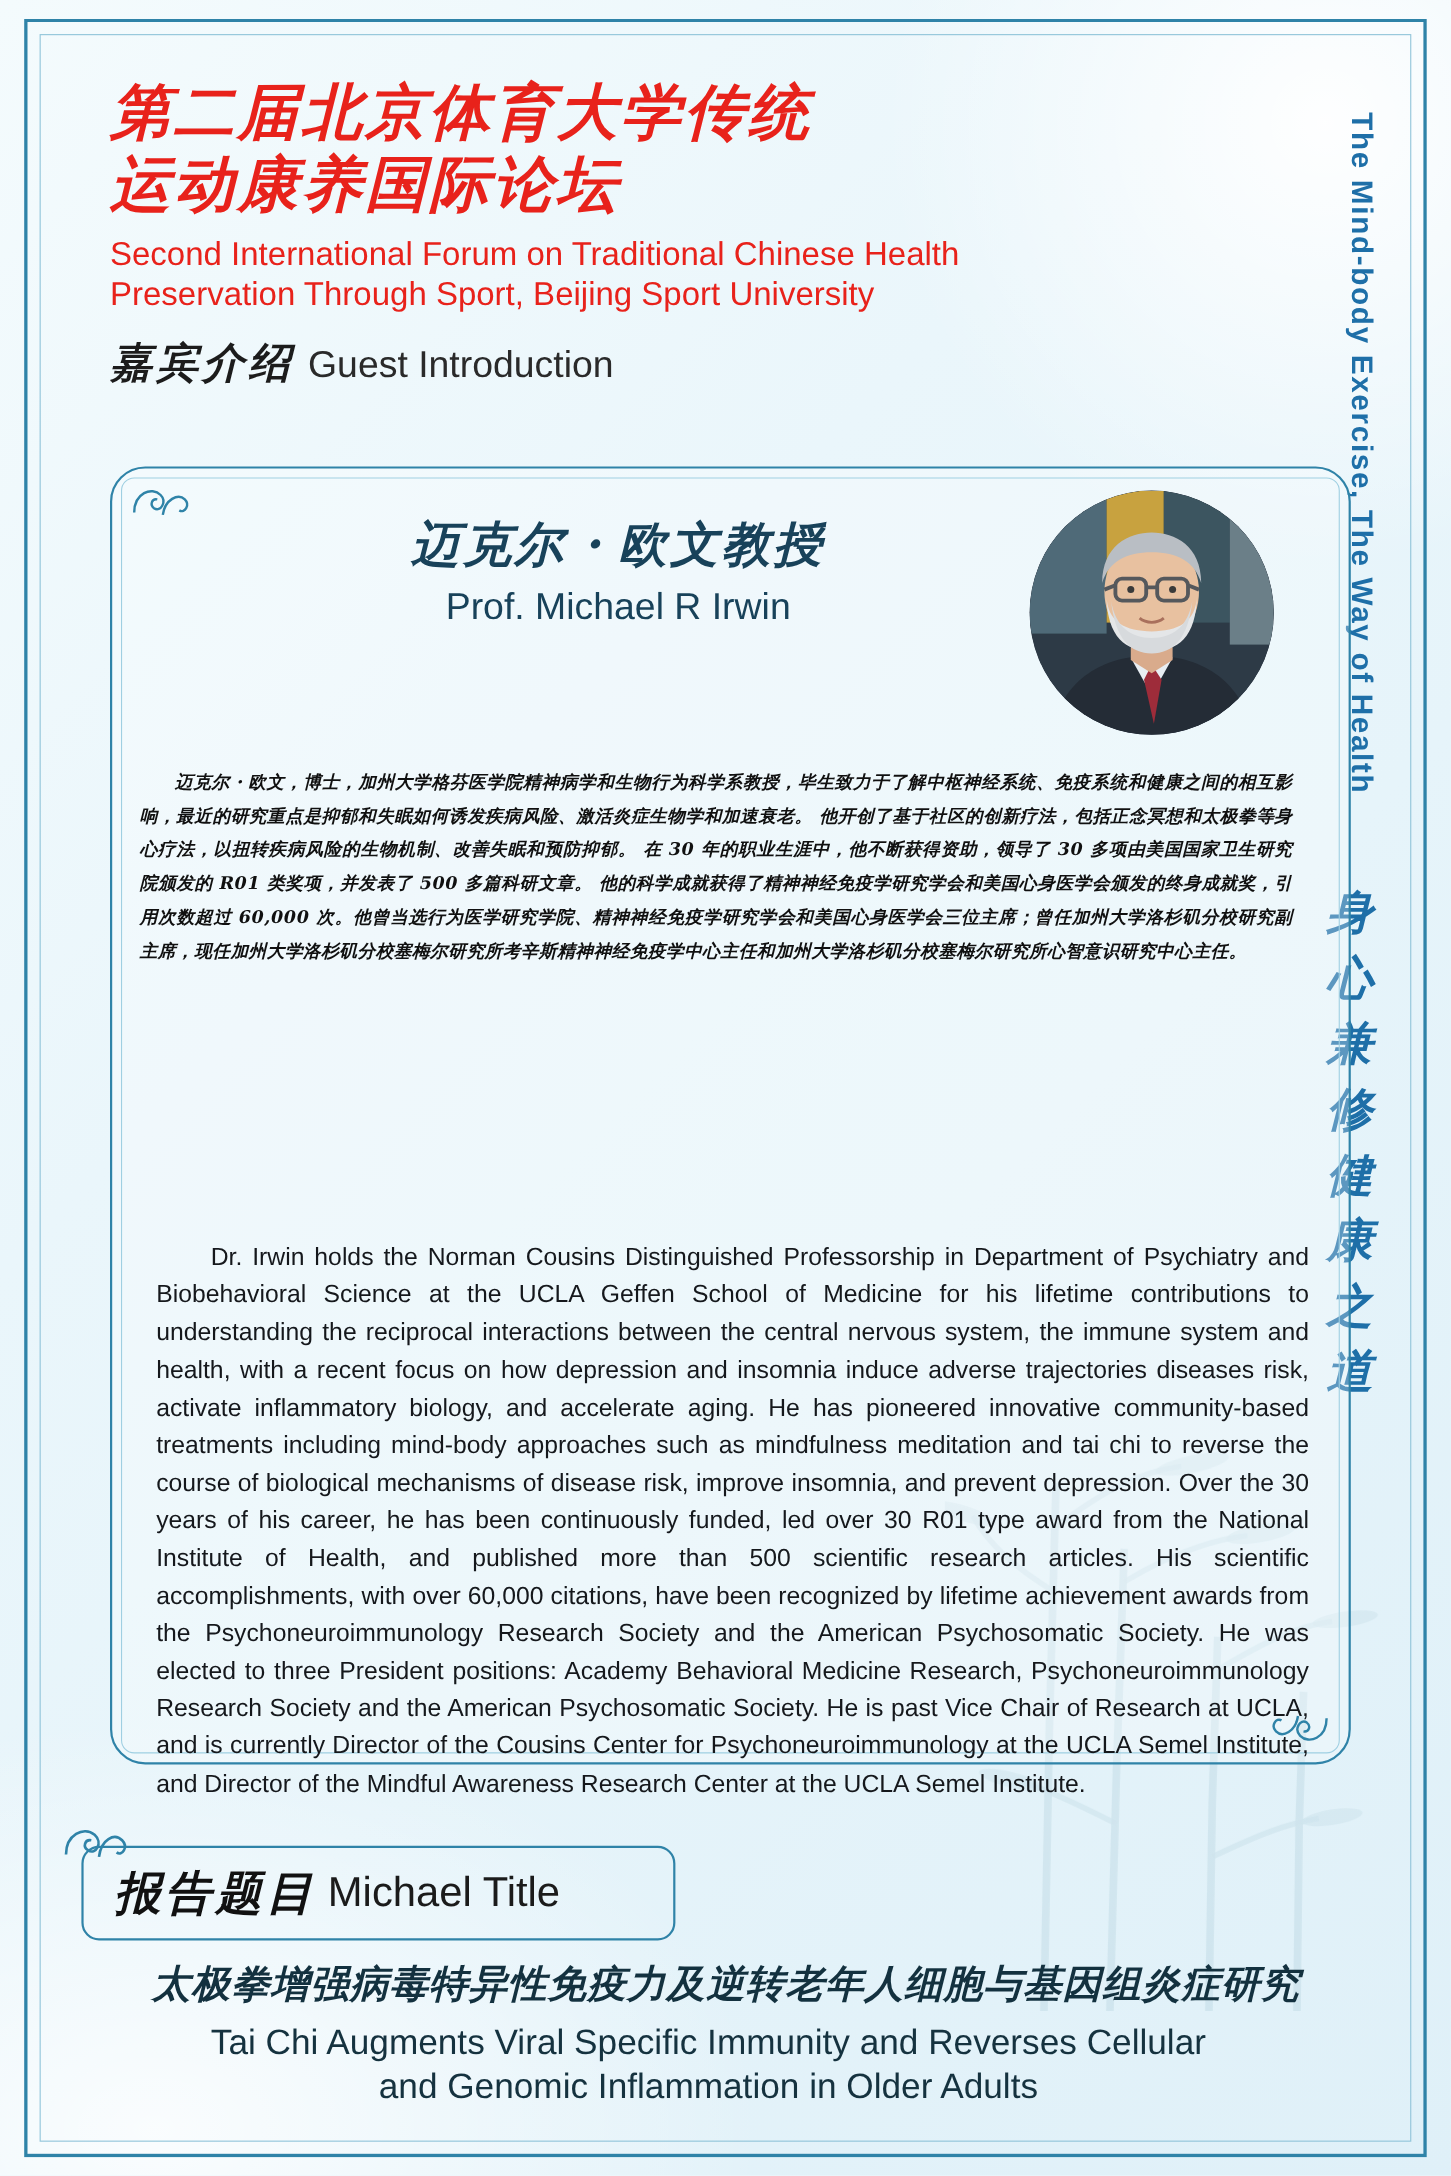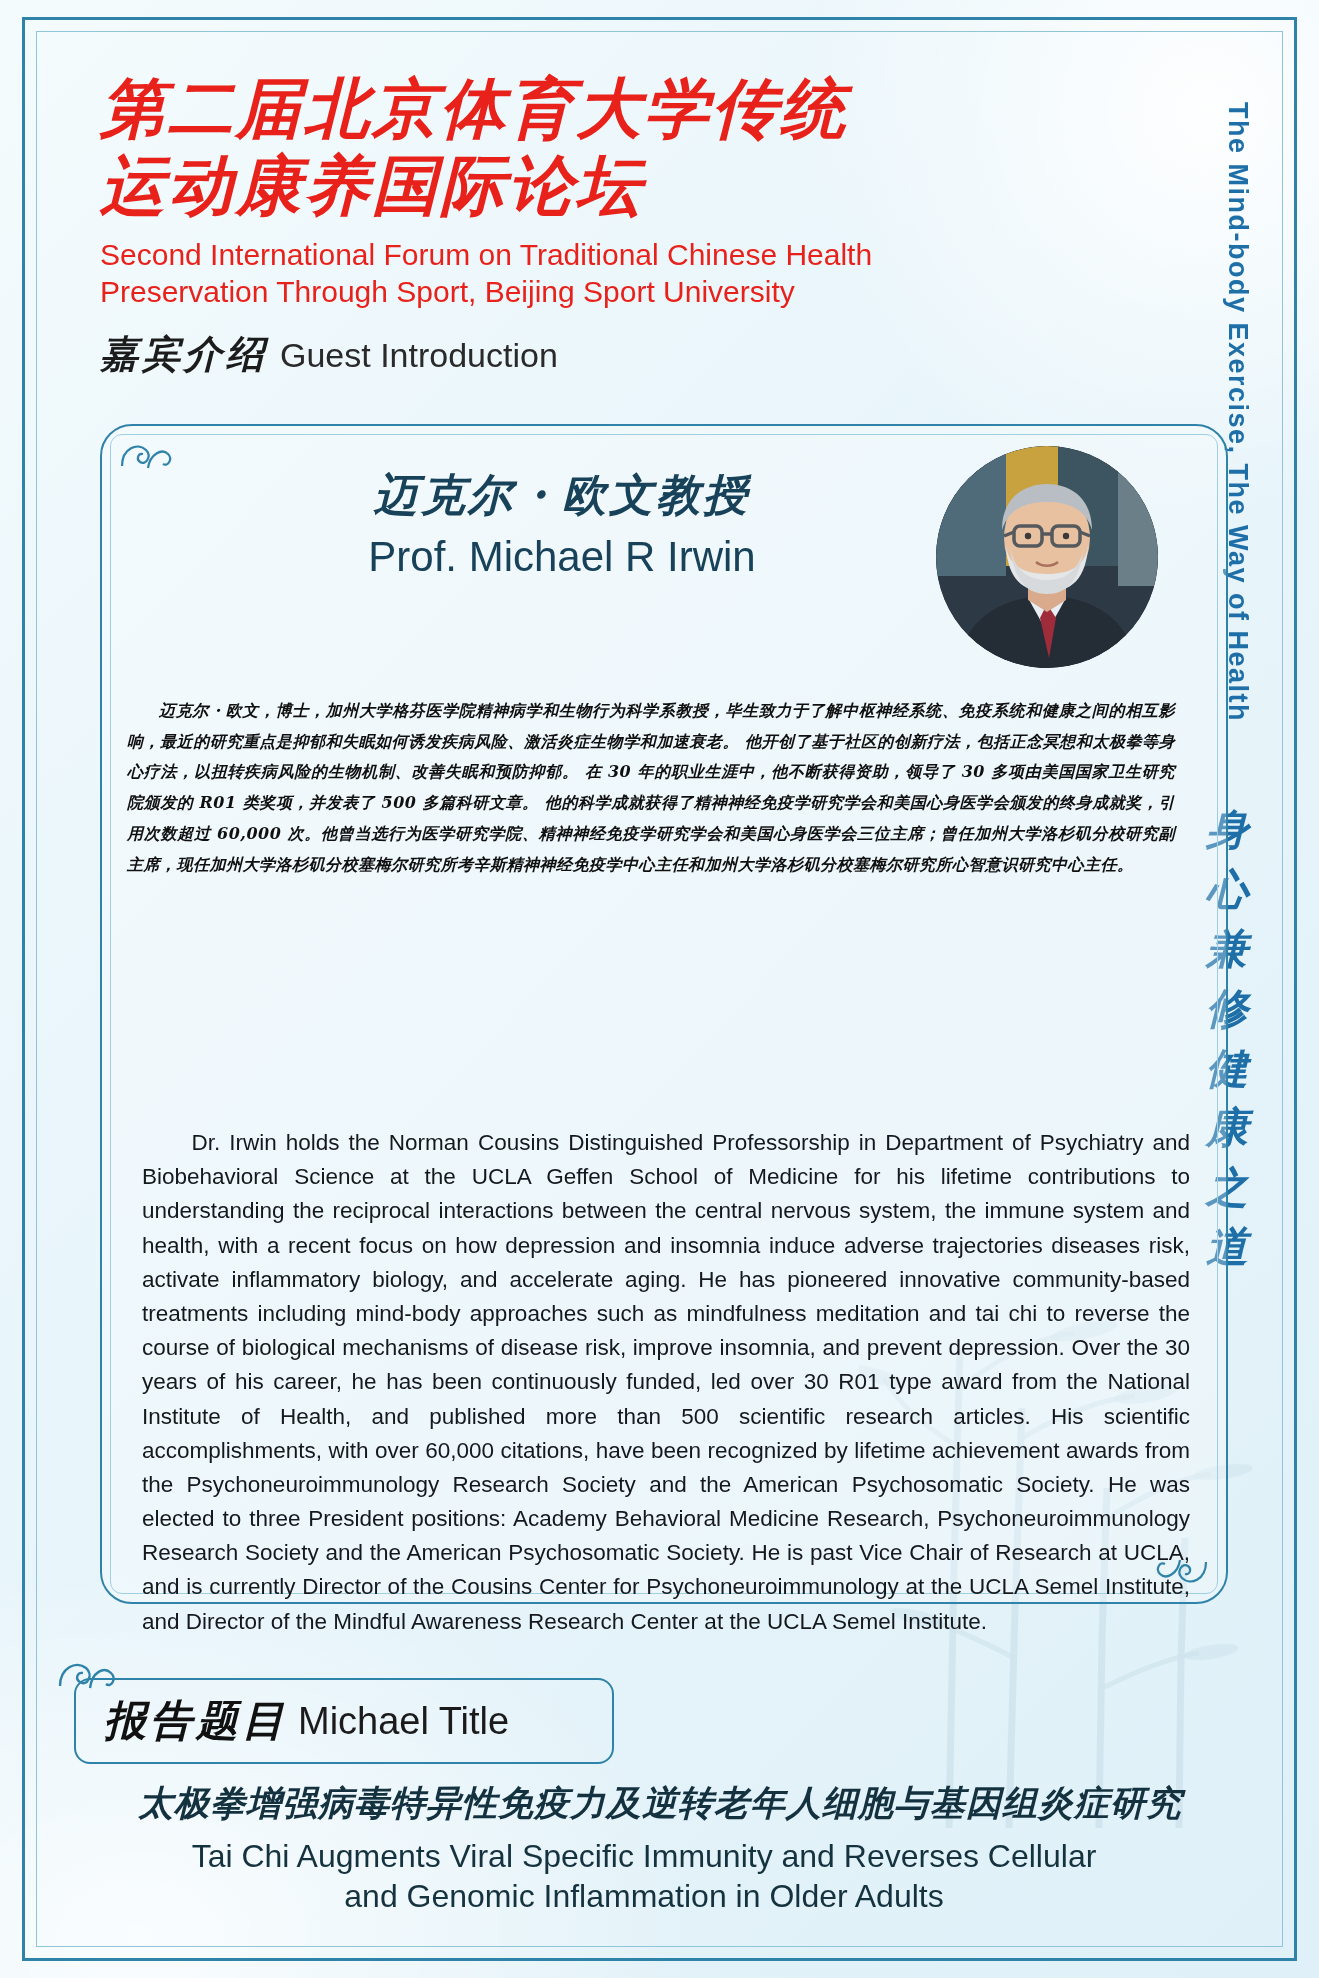--- a/index.html
+++ b/index.html
@@ -71,21 +71,21 @@
   .header {
     position: absolute;
     left: 100px;
     top: 70px;
     width: 1010px;
   }
   .title-cn {
     color: #e8221b;
     font-family: "DejaVu Serif", serif;
     font-weight: bold;
-    font-size: 65px;
+    font-size: 55px;
     line-height: 1.18;
     letter-spacing: 3px;
     font-style: italic;
     margin: 0 0 4px 0;
     white-space: pre-line;
   }
   .title-en {
     color: #e8221b;
     font-size: 30px;
     line-height: 1.22;
@@ -176,21 +176,21 @@
   }
   .speaker-name .cn {
     font-family: "DejaVu Serif", serif;
     font-weight: bold;
     font-style: italic;
     font-size: 44px;
     letter-spacing: 3px;
     display: block;
   }
   .speaker-name .en {
-    font-size: 42px;
+    font-size: 34px;
     display: block;
     margin-top: 8px;
   }
 
   .portrait {
     position: absolute;
     right: 68px;
     top: 20px;
     width: 222px;
     height: 222px;

